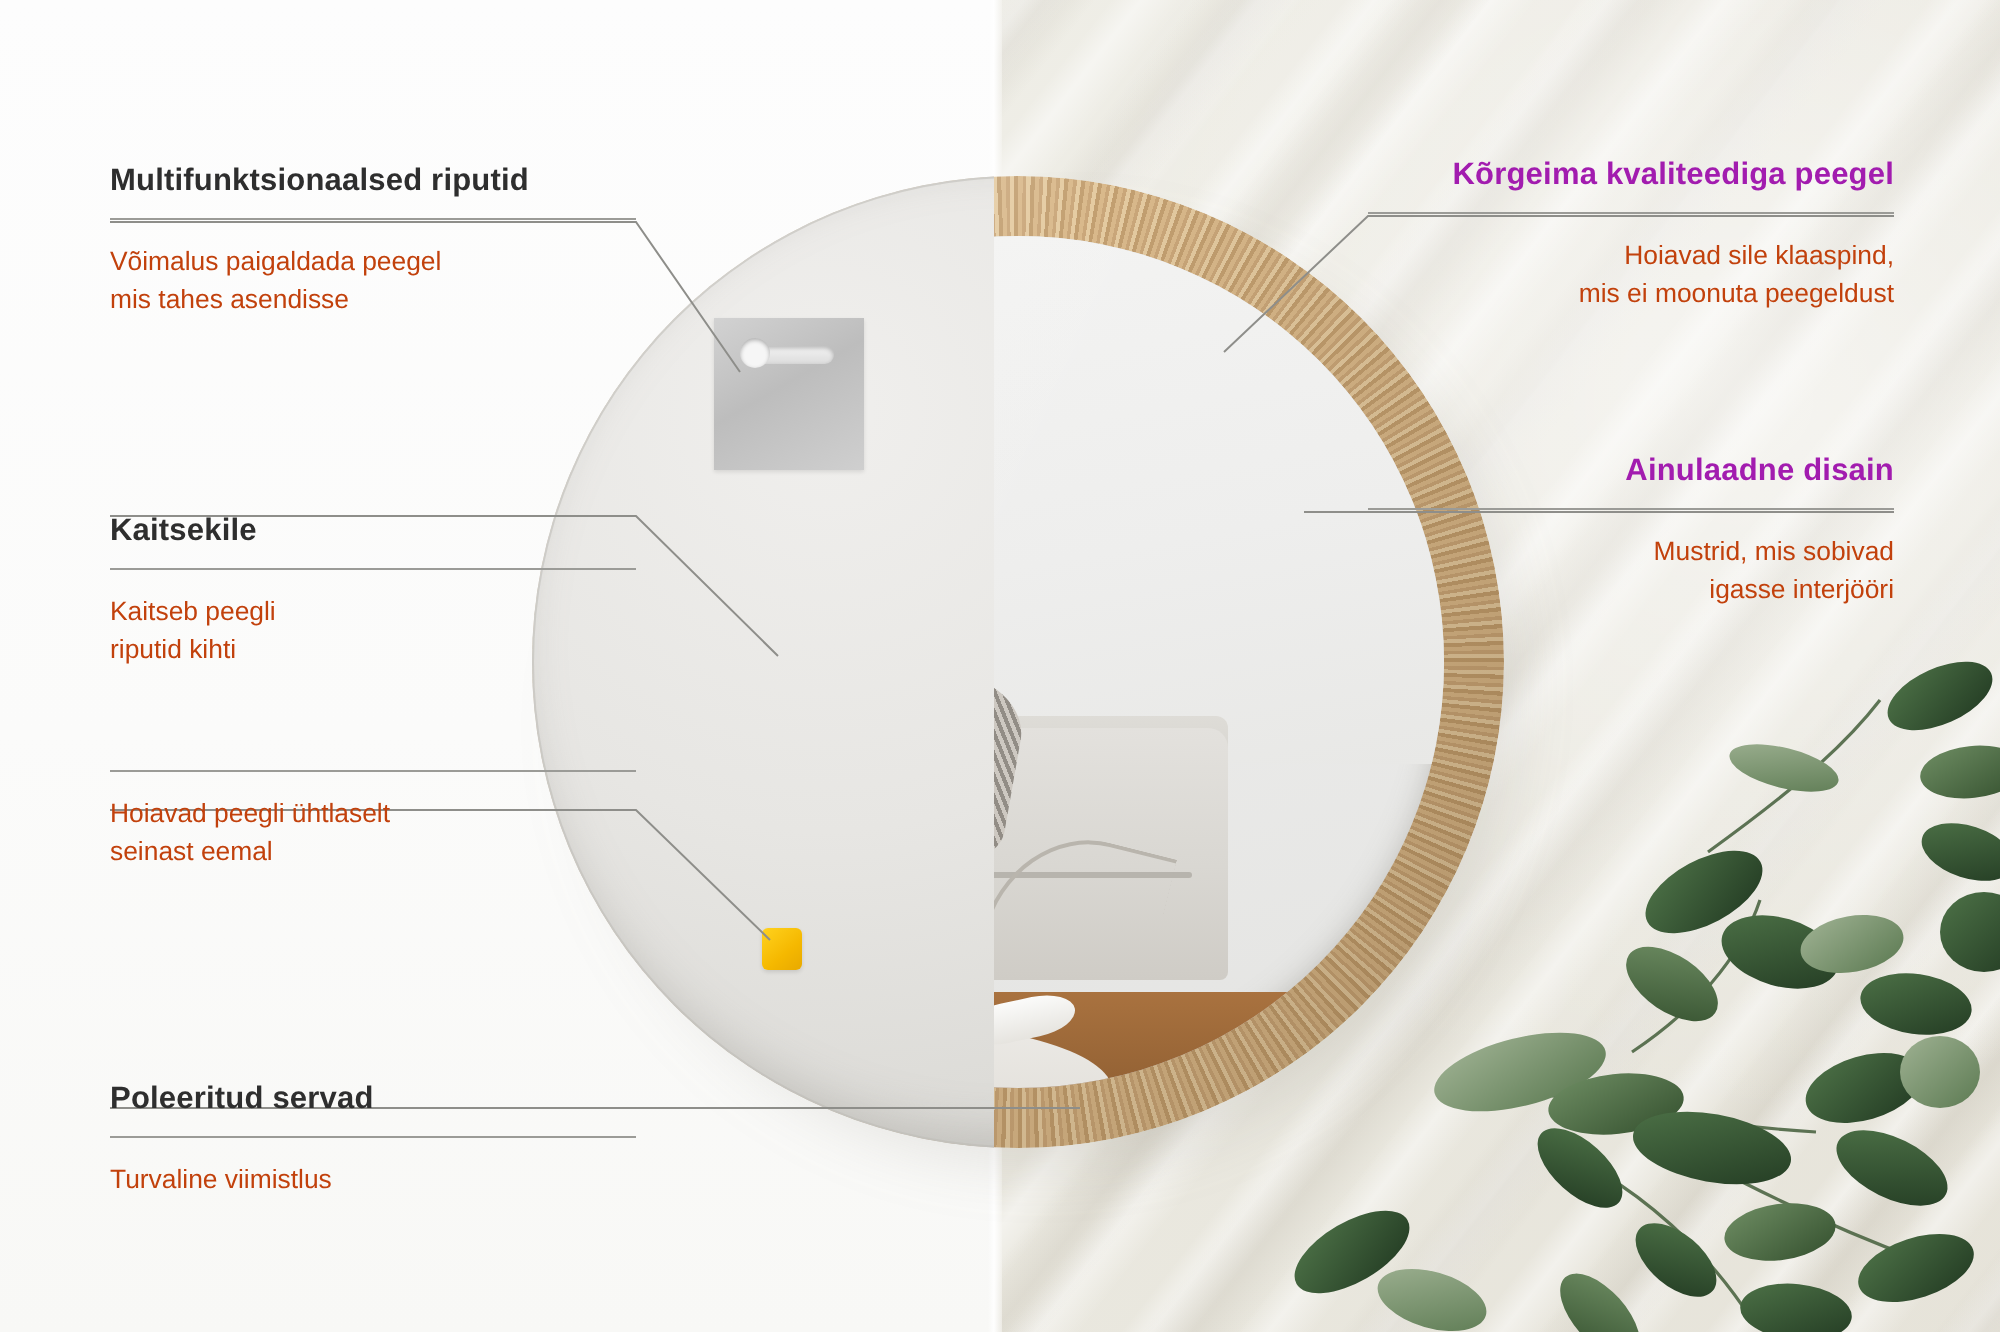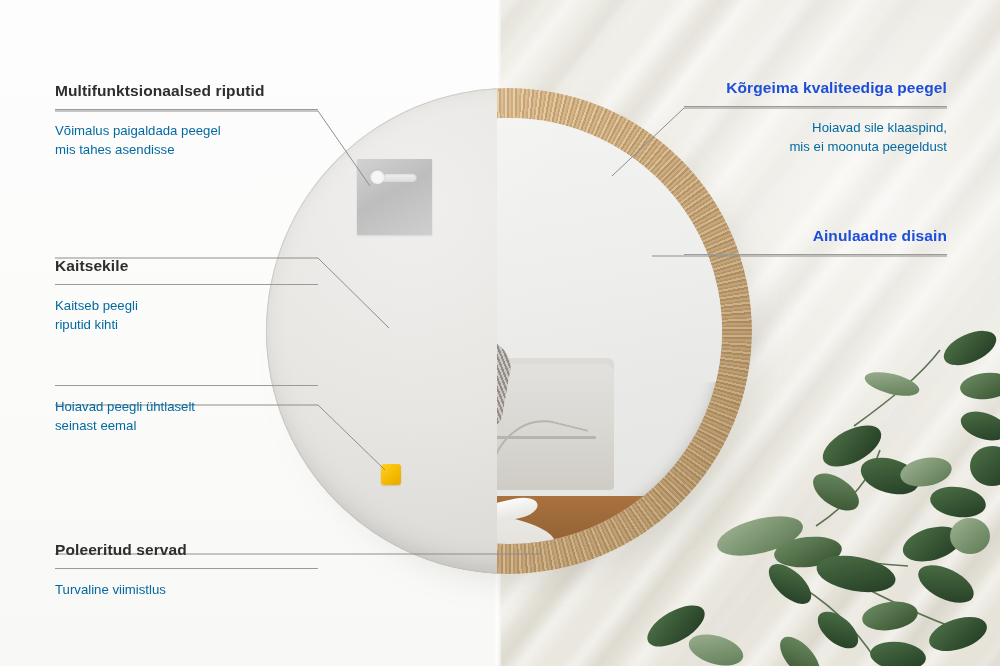--- a/index.html
+++ b/index.html
@@ -181,25 +181,25 @@
   .foliage{position:absolute;left:640px;top:330px;width:360px;height:336px;overflow:hidden;}
 
   
   .callout{position:absolute;}
   .callout .title{
     font-size:15.5px;font-weight:bold;color:#2e2e2e;letter-spacing:.1px;
     white-space:nowrap;
   }
   .callout .rule{height:1px;background:#9b9b97;margin:9px 0 11px 0;}
   .callout .desc{
-    font-size:13.2px;line-height:19px;color:#0369a1;font-weight:normal;
+    font-size:13.2px;line-height:19px;color:#c2410c;font-weight:normal;
     white-space:pre-line;
   }
   .callout.right{text-align:right;}
-  .callout.right .title{color:#1d4ed8;}
+  .callout.right .title{color:#a21caf;}
 
   
   .leader{position:absolute;left:0;top:0;width:1000px;height:666px;pointer-events:none;}
 </style>
 </head>
 <body>
 
 <div id="stage">
 
   <div class="bg-left"></div>
@@ -354,15 +354,17 @@
   <div class="callout right" style="left:684px;top:79px;width:263px;">
     <div class="title">Kõrgeima kvaliteediga peegel</div>
     <div class="rule"></div>
     <div class="desc">Hoiavad sile klaaspind,
 mis ei moonuta peegeldust</div>
   </div>
 
   <div class="callout right" style="left:684px;top:227px;width:263px;">
     <div class="title">Ainulaadne disain</div>
     <div class="rule"></div>
+    <div class="desc">Mustrid, mis sobivad
+igasse interjööri</div>
   </div>
 
 </div>
 
 </body></html>

